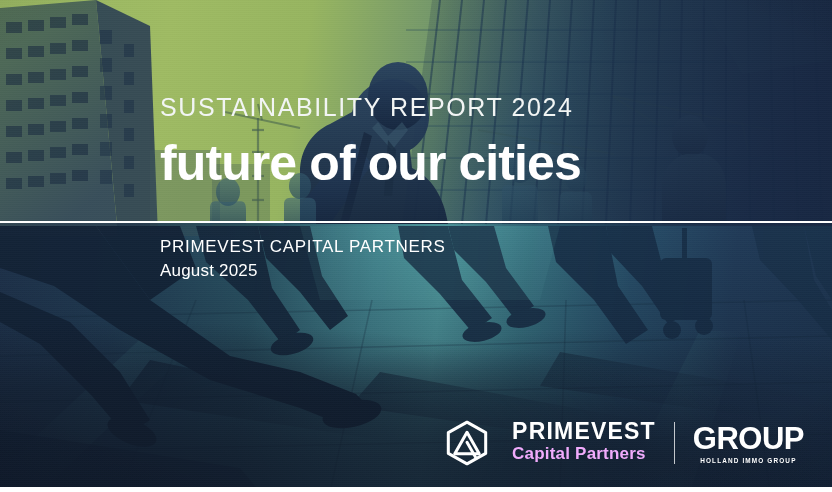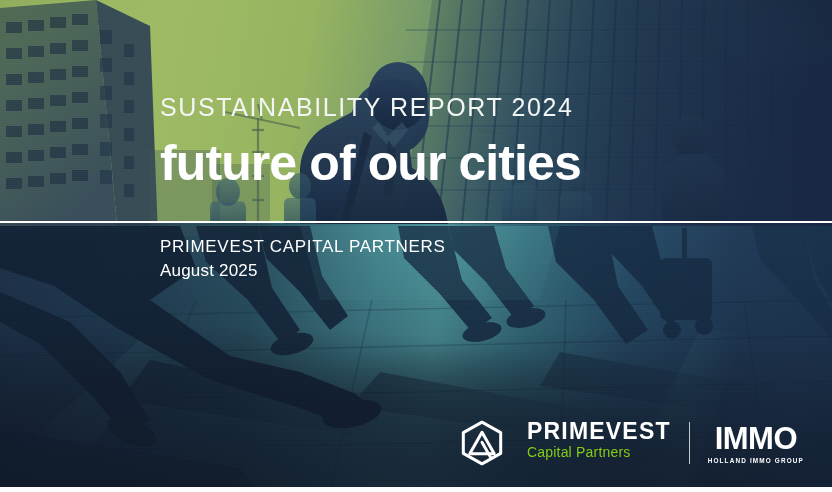--- a/index.html
+++ b/index.html
@@ -99,21 +99,21 @@
     position:absolute;right:28px;bottom:26px;
     display:flex;align-items:center;gap:18px;
   }
   .logo-primevest{display:flex;gap:22px;}
   .pv-mark{width:46px;height:46px;display:block;}
   .pv-words{display:flex;flex-direction:column;line-height:1;}
   .pv-name{
     font-size:23px;font-weight:700;letter-spacing:1.2px;color:#fff;
   }
   .pv-tag{
-    font-size:14px;font-weight:400;letter-spacing:.2px;color:#84cc16;
+    font-size:17px;font-weight:700;letter-spacing:.2px;color:#f0abfc;
     margin-top:2px;
   }
   .logo-sep{
     width:1px;height:42px;background:rgba(255,255,255,.75);
   }
   .logo-immo{display:flex;flex-direction:column;align-items:center;}
   .immo-name{
     font-size:31px;font-weight:700;letter-spacing:-0.5px;color:#fff;line-height:1;
   }
   .immo-tag{
@@ -407,19 +407,19 @@
       </svg>
       <div class="pv-words">
         <span class="pv-name">PRIMEVEST</span>
         <span class="pv-tag">Capital Partners</span>
       </div>
     </div>
 
     <div class="logo-sep"></div>
 
     <div class="logo-immo">
-      <span class="immo-name">IMMO</span>
+      <span class="immo-name">GROUP</span>
       <span class="immo-tag">HOLLAND IMMO GROUP</span>
     </div>
   </div>
 
   <div class="bottom-edge"></div>
 </div>
 
 </body></html>

